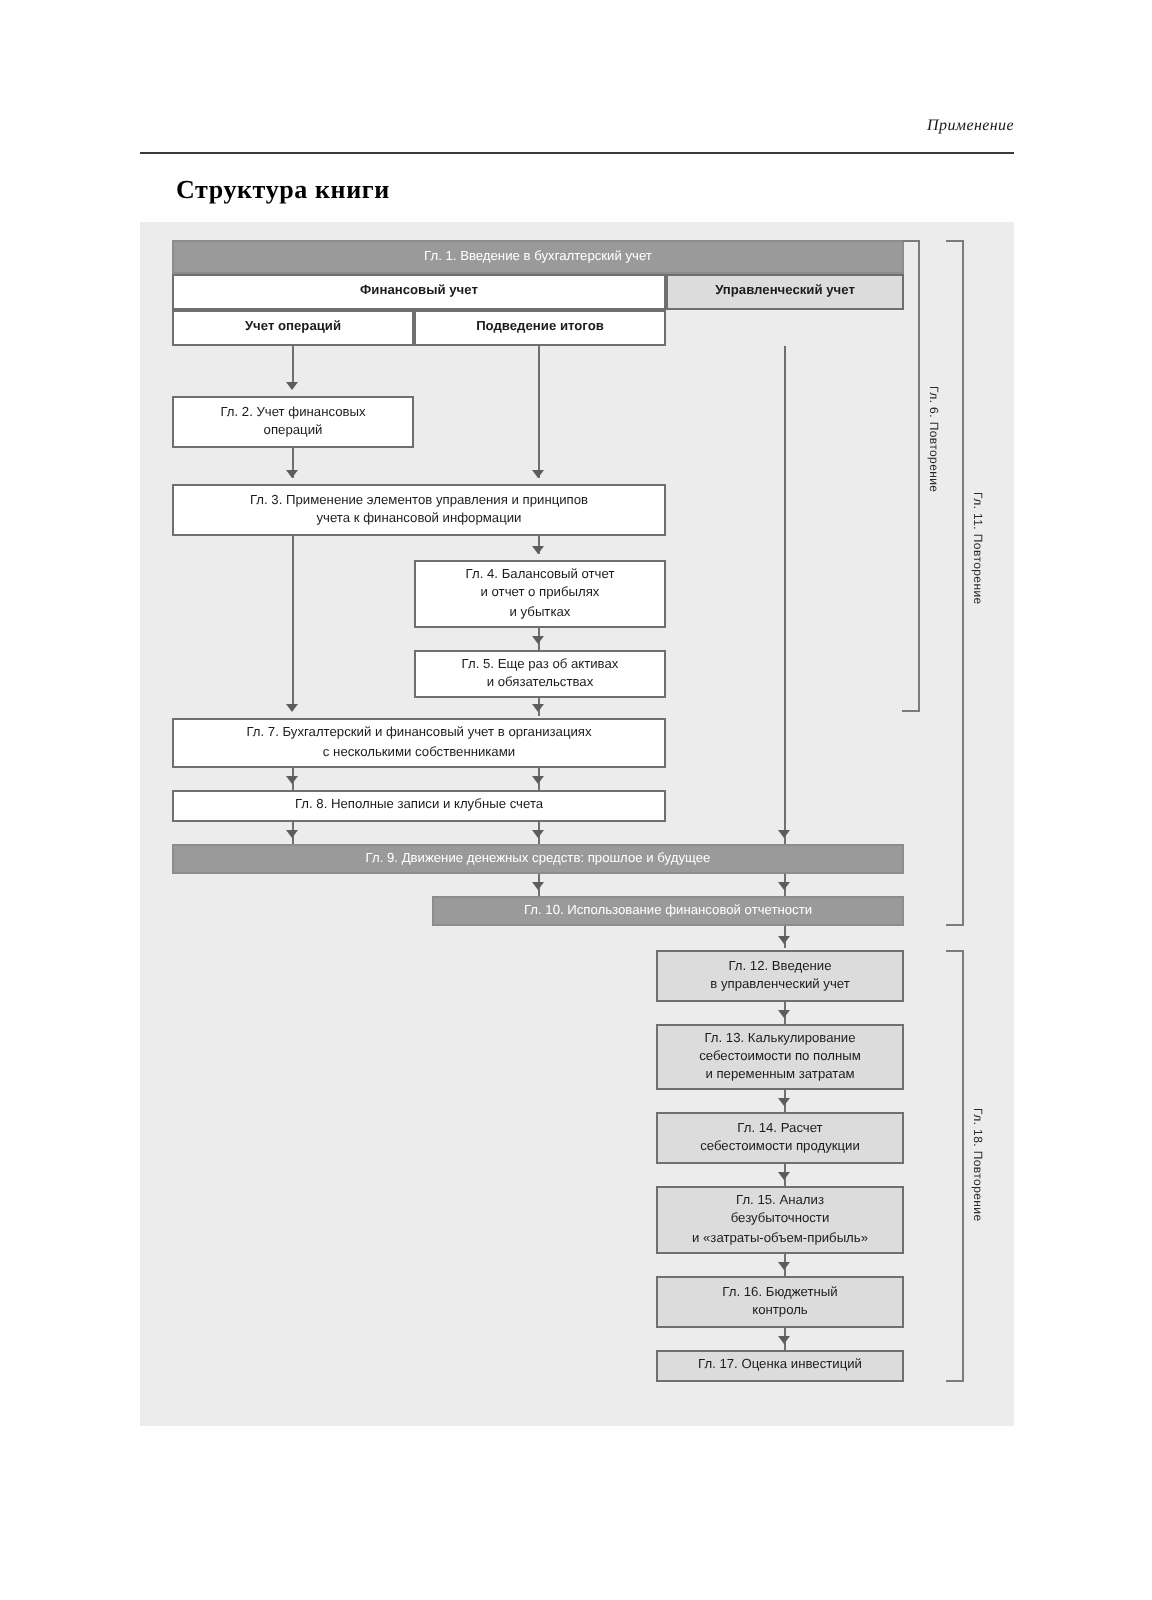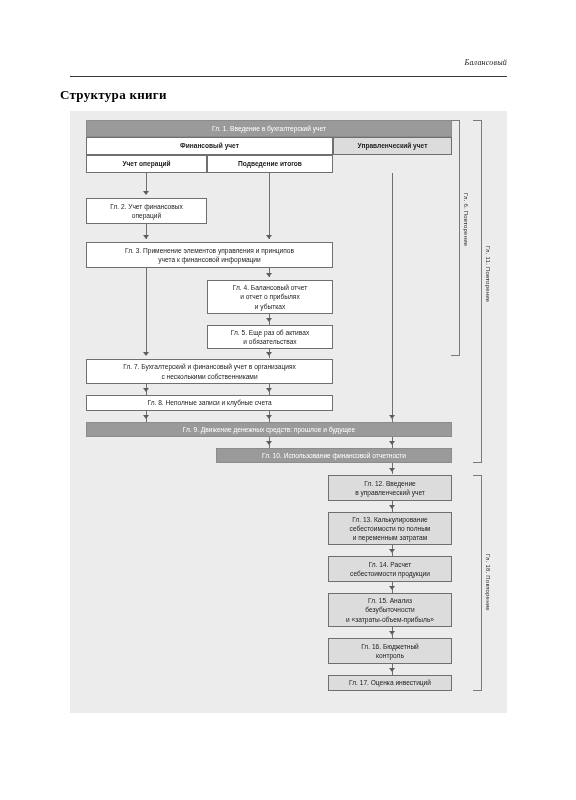--- a/index.html
+++ b/index.html
@@ -31,21 +31,21 @@
   #head-rule {
     position: absolute;
     left: 70px;
     top: 76px;
     width: 437px;
     height: 1px;
     background: #3a3a3a;
   }
   #page-title {
     position: absolute;
-    left: 60px;
+    left: 88px;
     top: 87px;
     font-family: "Liberation Serif", serif;
     font-weight: bold;
     font-size: 13px;
     color: #000;
     letter-spacing: .3px;
   }
 
   
   #diagram-panel {
@@ -109,21 +109,21 @@
     color: #2a2a2a;
     white-space: nowrap;
     transform-origin: 0 0;
     transform: rotate(90deg);
     letter-spacing: .2px;
   }
 </style>
 </head>
 <body>
 
-<div id="running-head">Балансовый</div>
+<div id="running-head">Применение</div>
 <div id="head-rule"></div>
 <div id="page-title">Структура книги</div>
 
 <div id="diagram-panel">
 
   <div class="node midgray" style="left:16px; top:9px; width:366px; height:17px;">Гл. 1. Введение в бухгалтерский учет</div>
 
   <div class="node white bold" style="left:16px; top:26px; width:247px; height:18px;">Финансовый учет</div>
   <div class="node light bold" style="left:263px; top:26px; width:119px; height:18px;">Управленческий учет</div>
 

